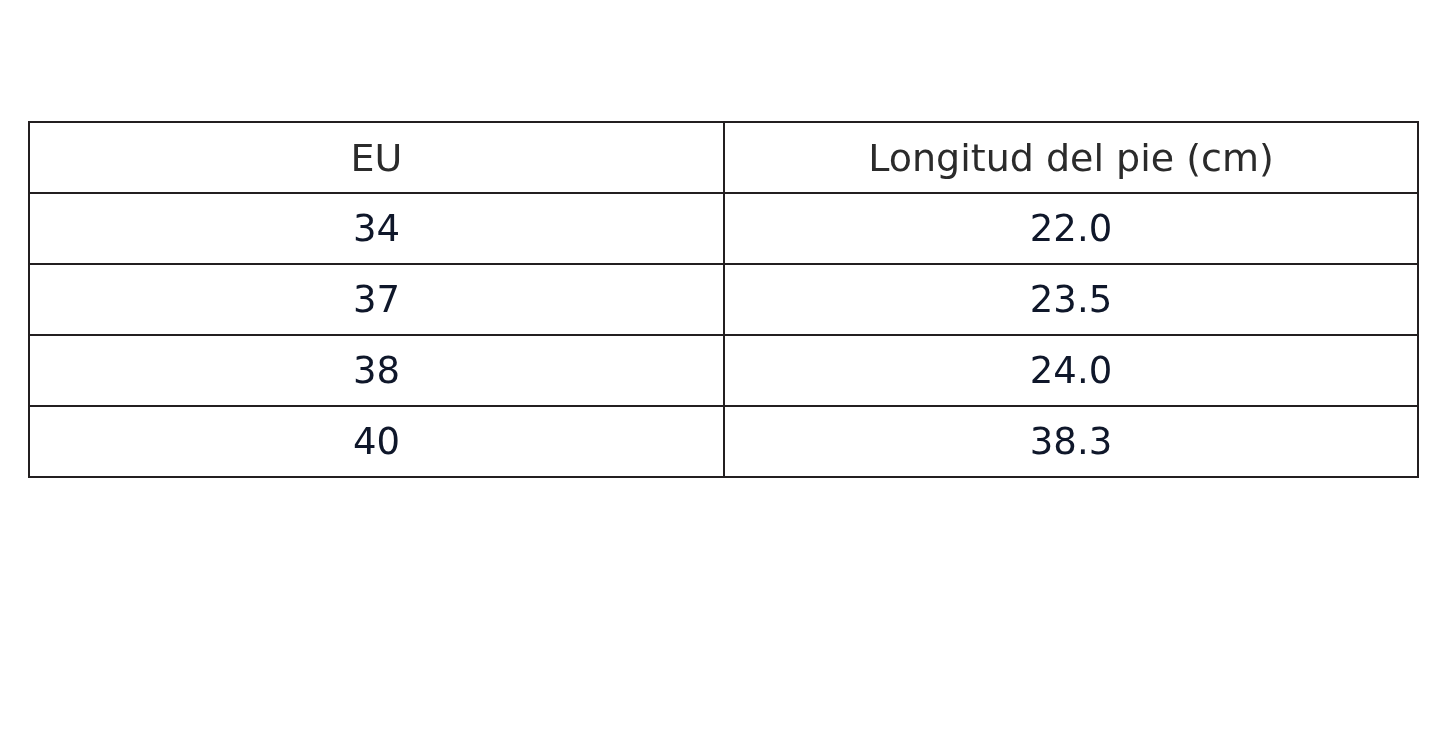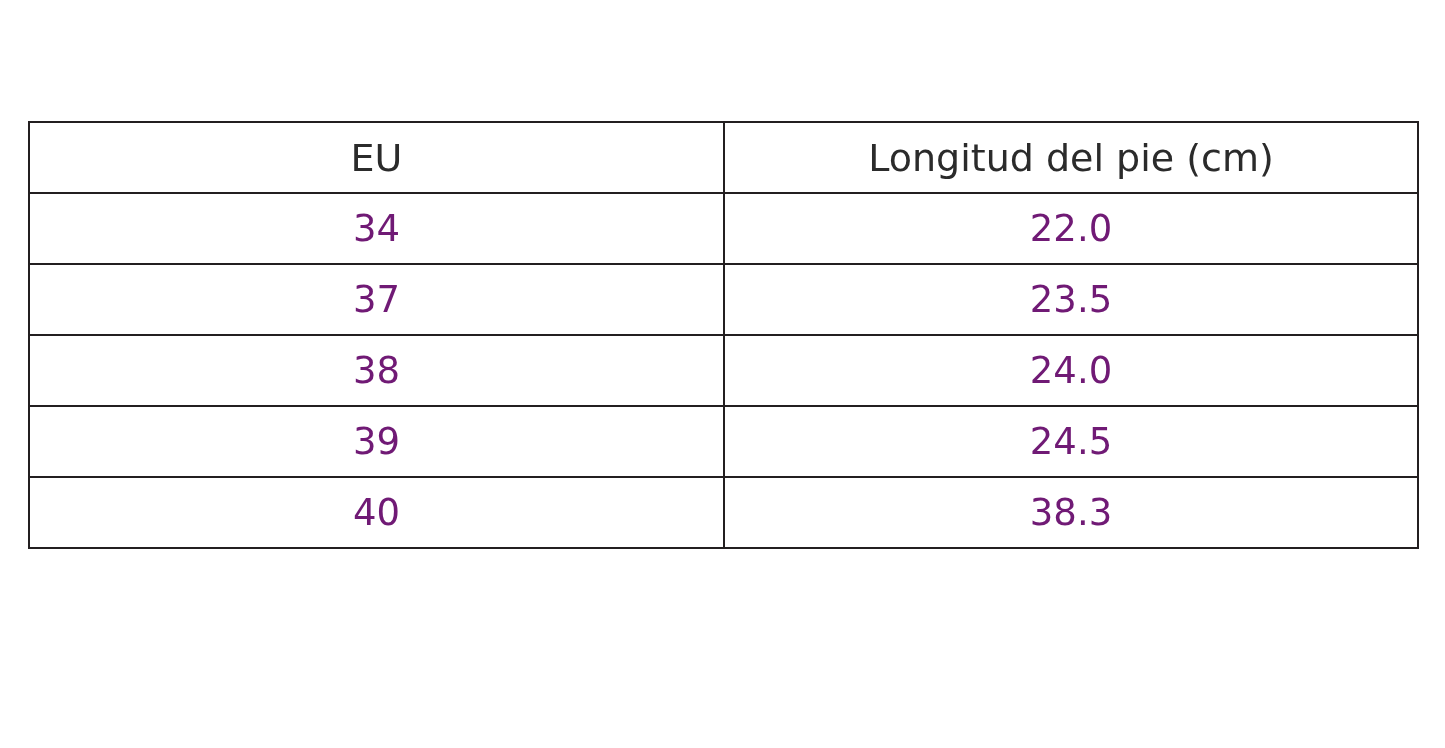--- a/index.html
+++ b/index.html
@@ -33,21 +33,21 @@
     width: 1389px;
     background: #ffffff;
   }
   table.size-table td {
     border: 2px solid #231f20;
     text-align: center;
     vertical-align: middle;
     height: 69px;
     font-size: 37px;
     line-height: 1;
-    color: #701a75;
+    color: #0f172a;
     font-weight: 400;
     padding: 0;
   }
   table.size-table col.col-eu { width: 695px; }
   table.size-table col.col-len { width: 694px; }
   table.size-table thead td {
     font-size: 38px;
     color: #2b2b2b;
   }
 </style>
@@ -74,23 +74,19 @@
         </tr>
         <tr>
           <td>37</td>
           <td>23.5</td>
         </tr>
         <tr>
           <td>38</td>
           <td>24.0</td>
         </tr>
         <tr>
-          <td>39</td>
-          <td>24.5</td>
-        </tr>
-        <tr>
           <td>40</td>
           <td>38.3</td>
         </tr>
       </tbody>
     </table>
   </div>
 </div>
 
 </body></html>

